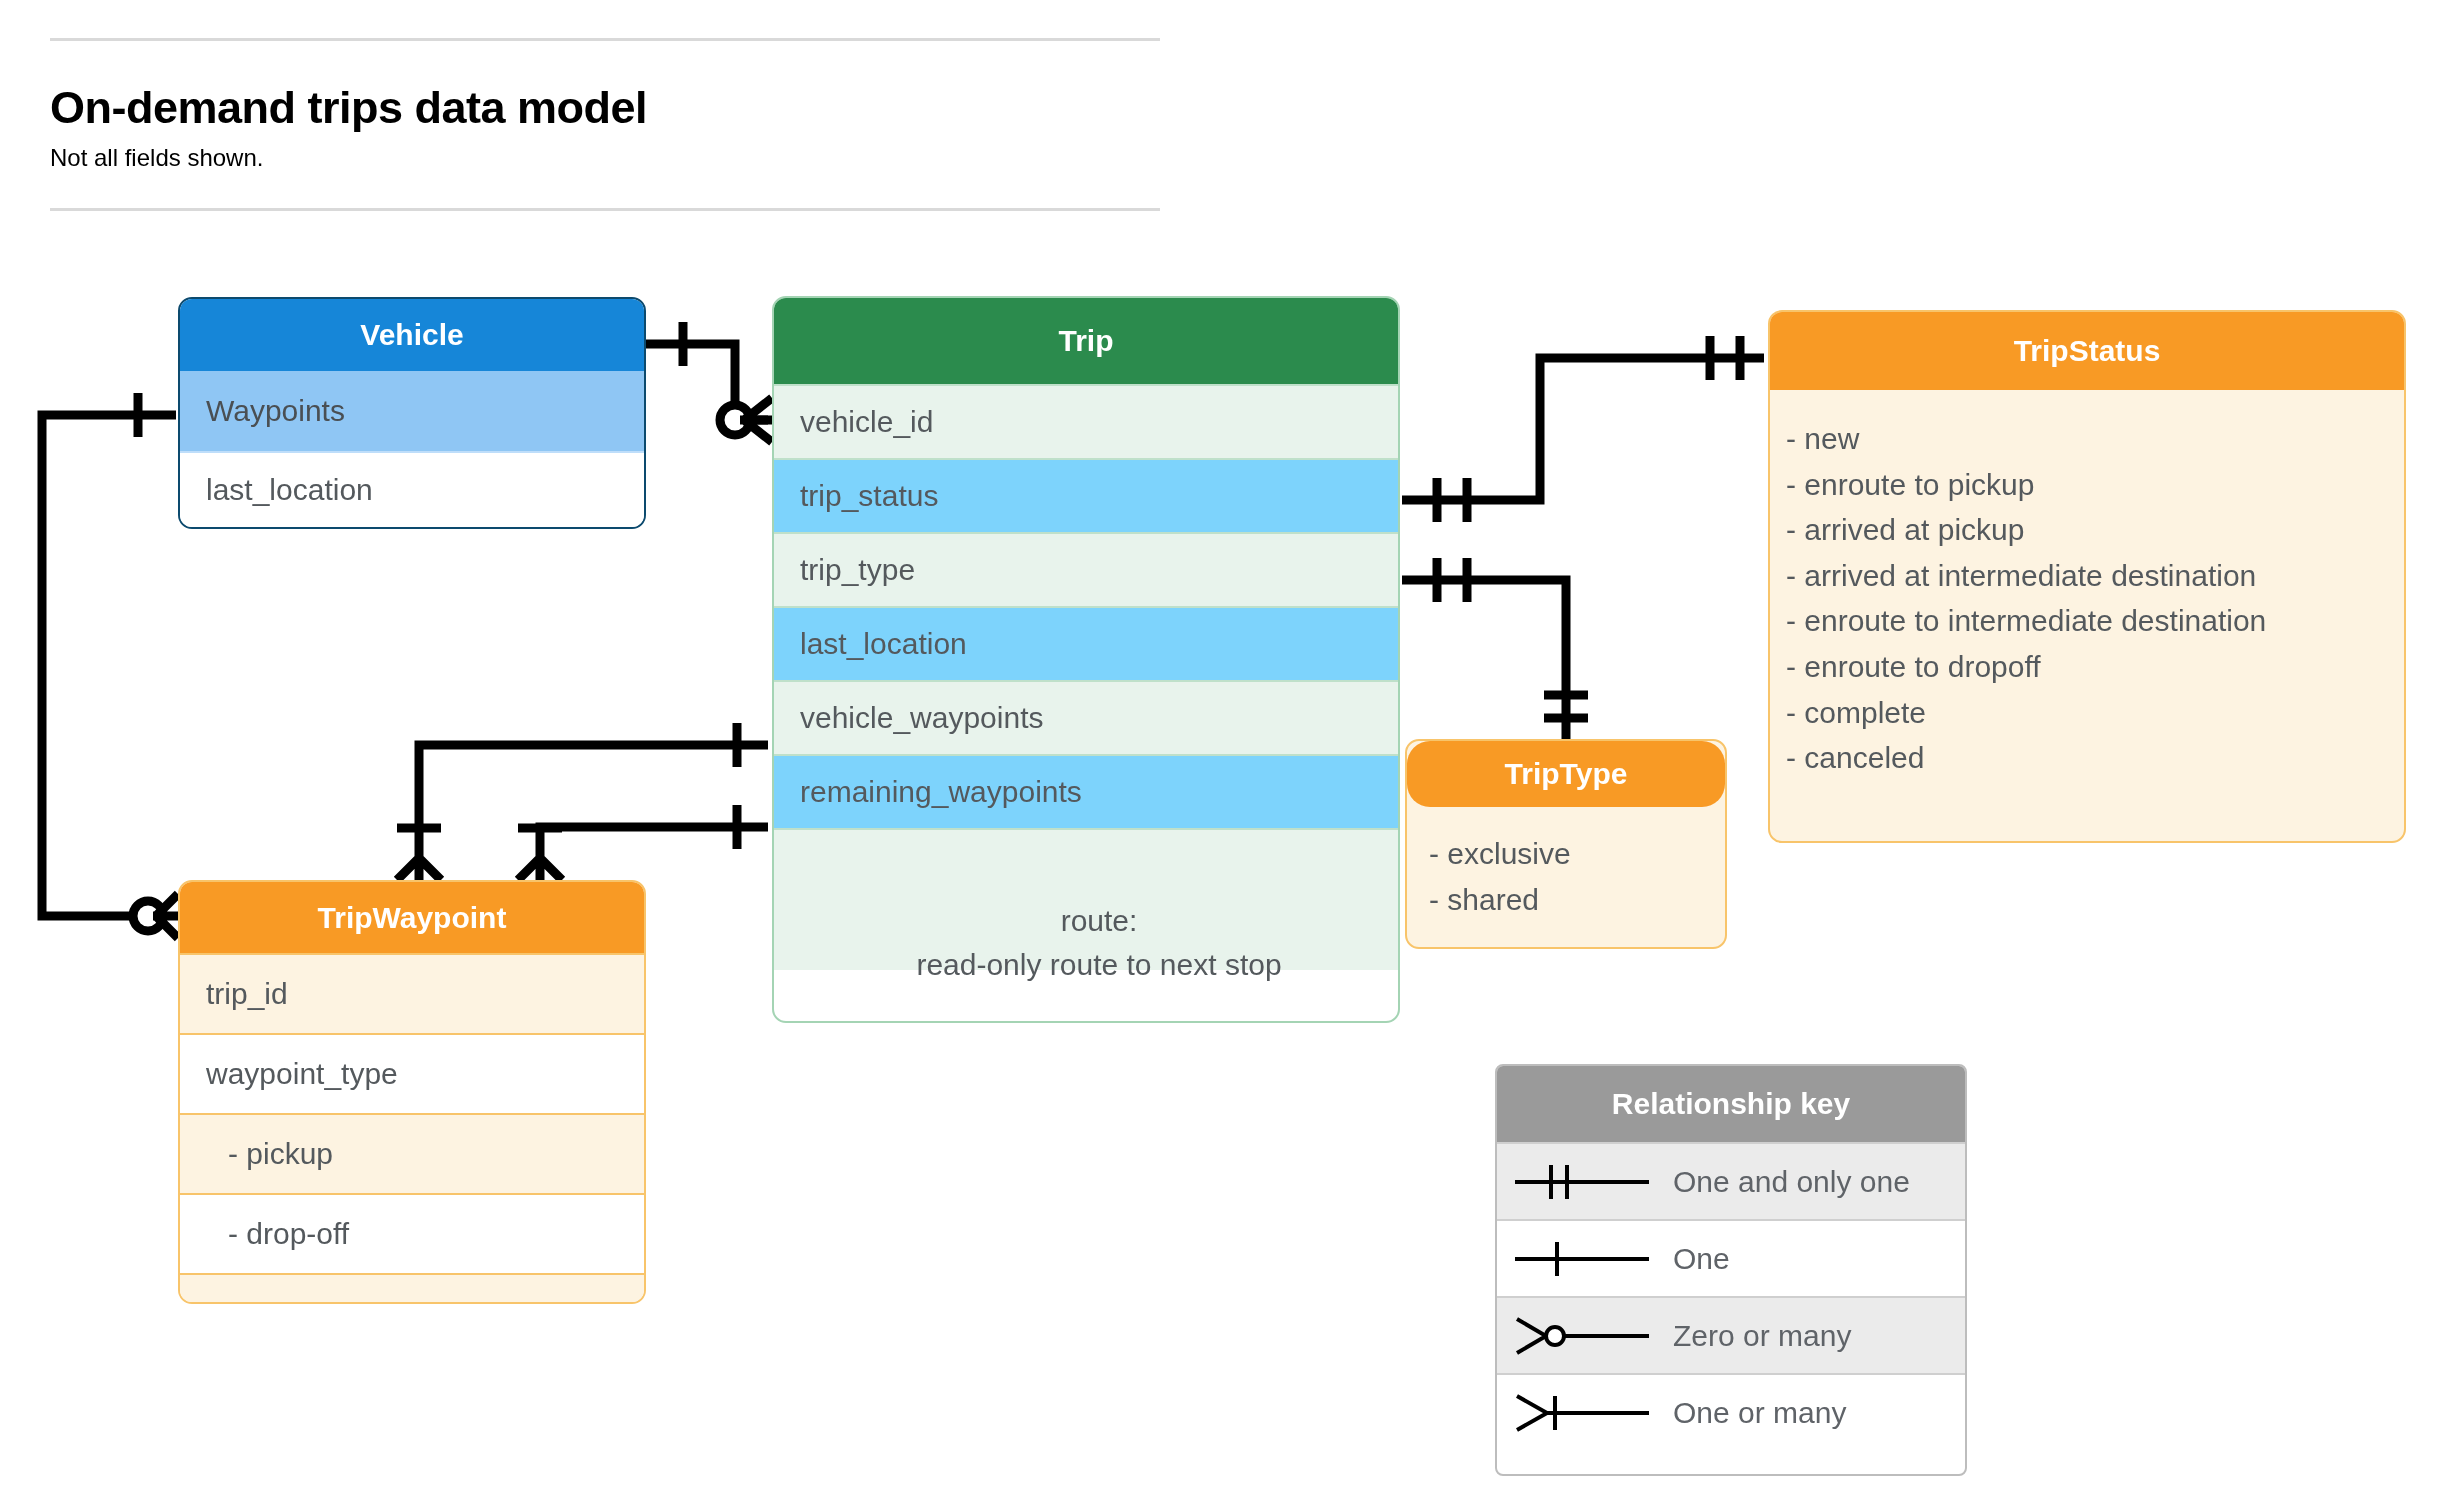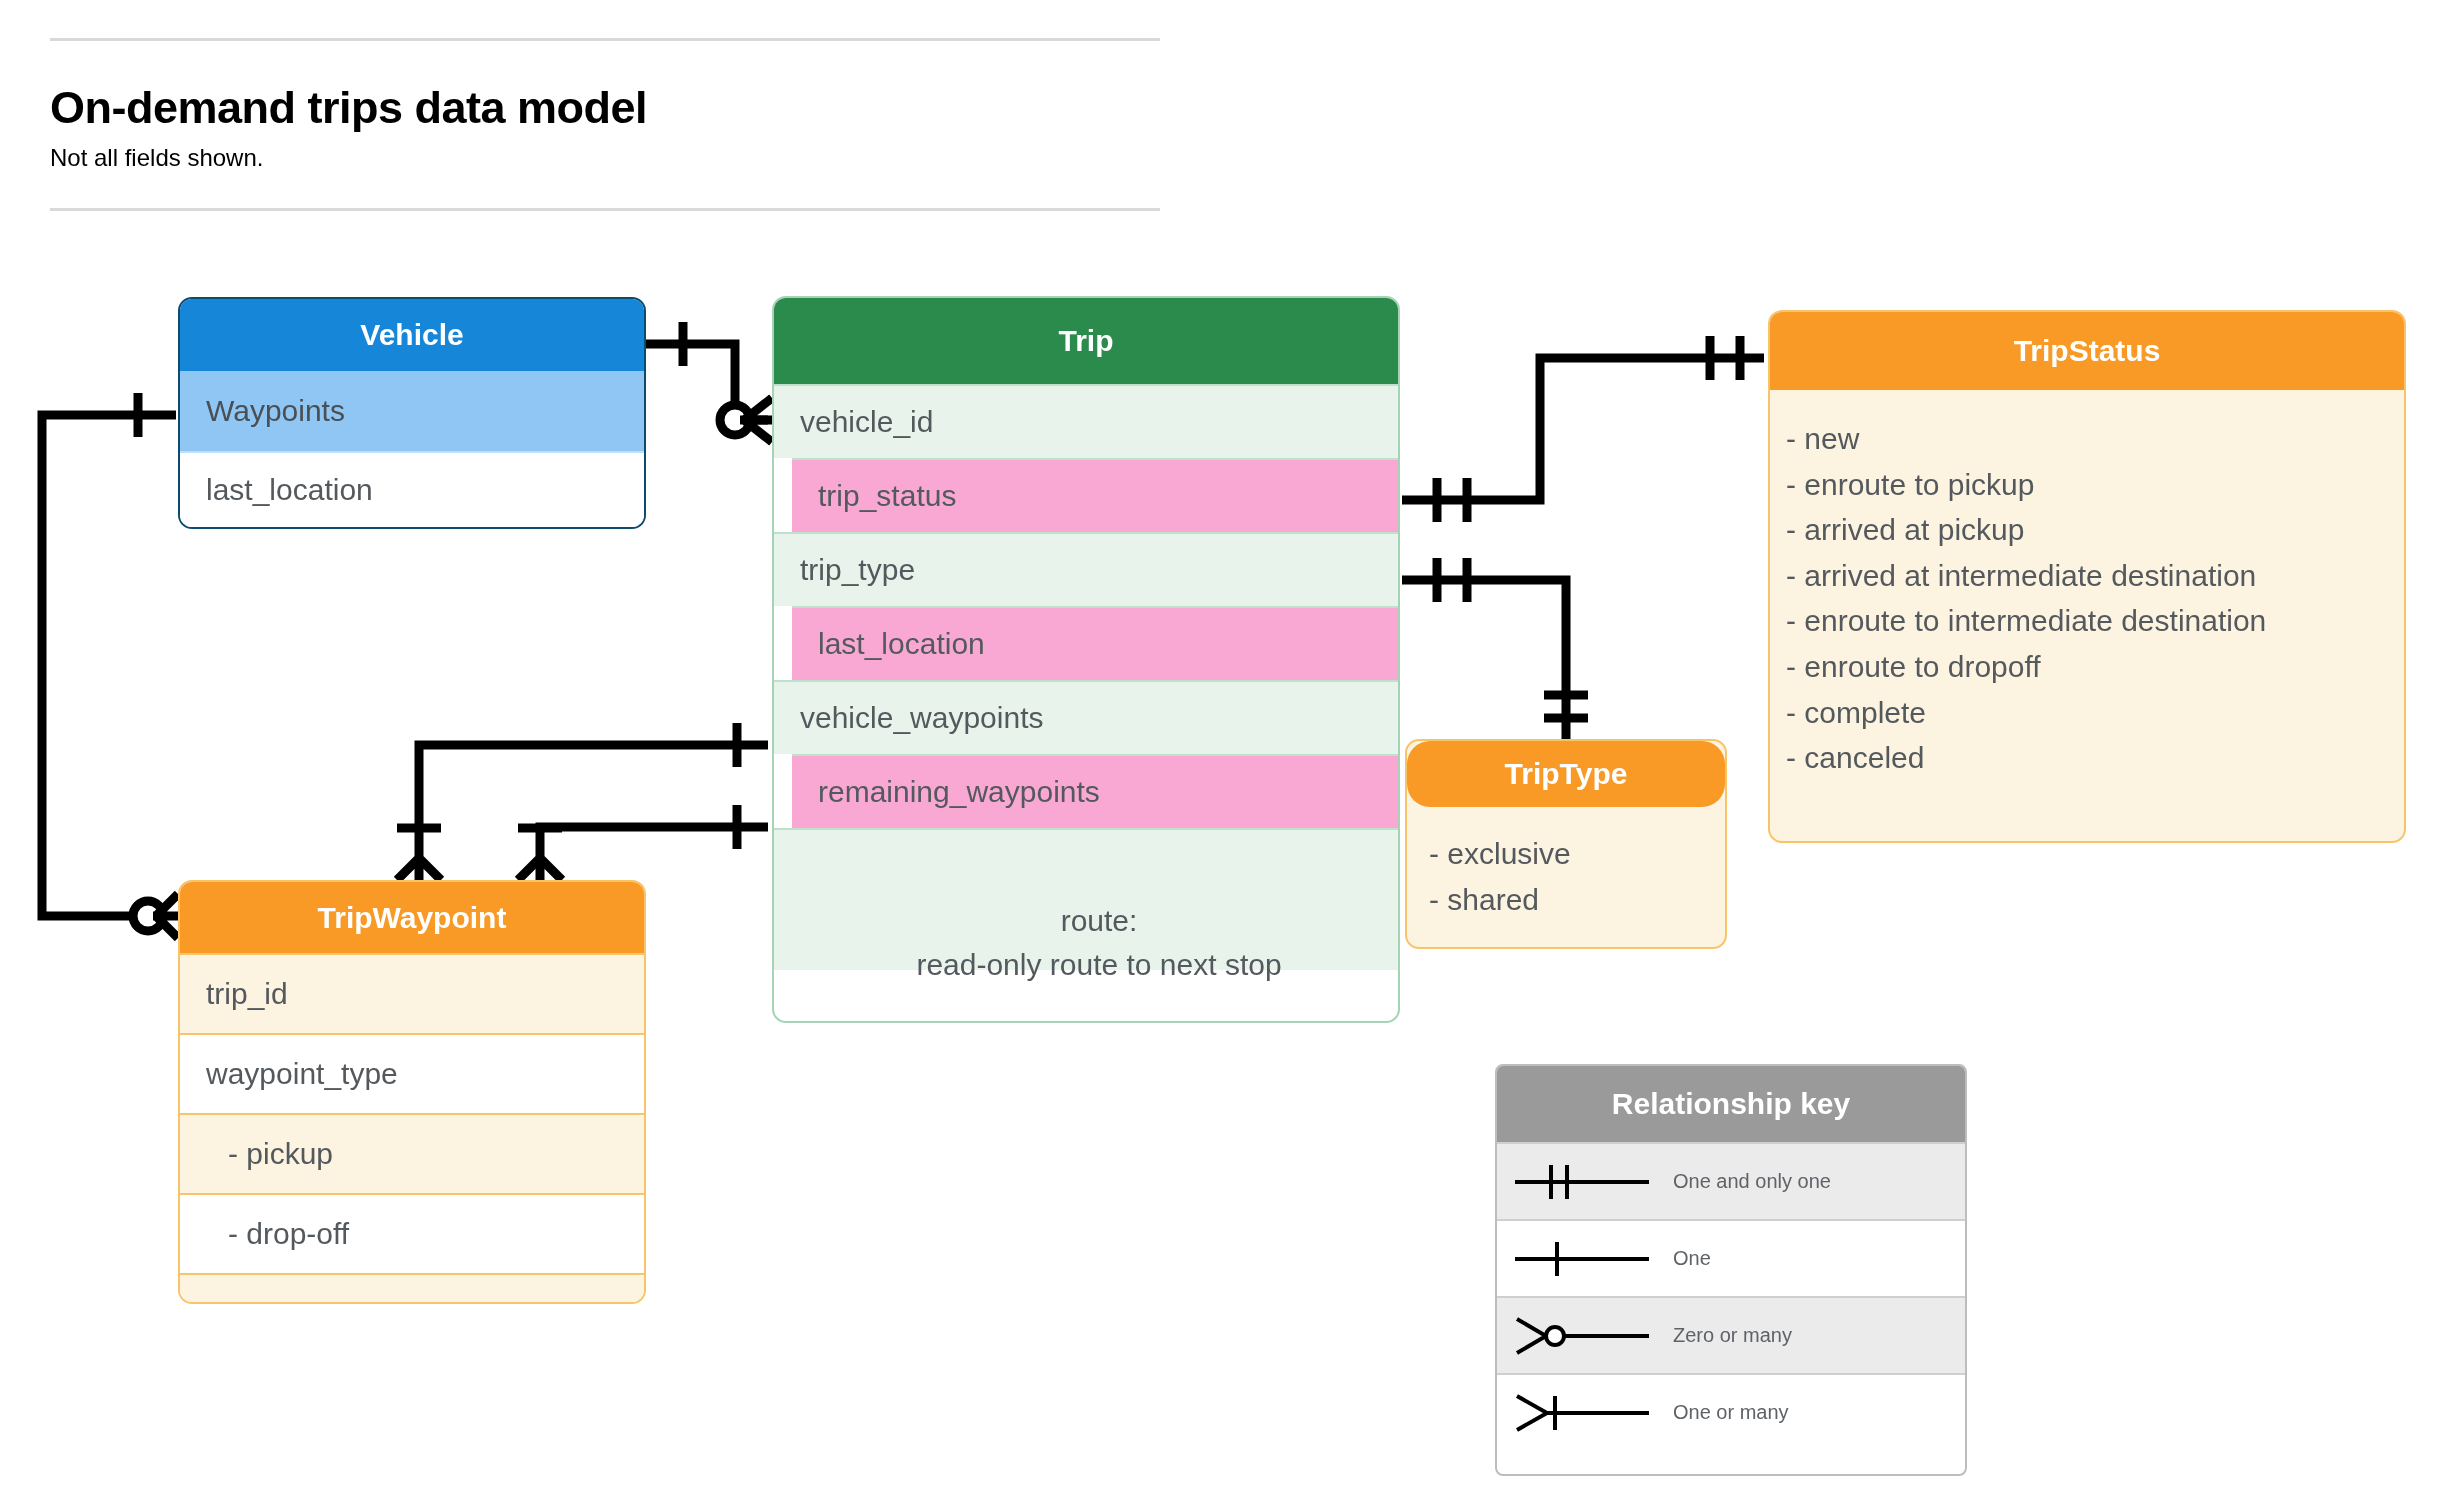--- a/index.html
+++ b/index.html
@@ -112,21 +112,21 @@
   }
   #trip .entity-header {
     background: #2b8b4d;
     height: 86px;
   }
   #trip .entity-row {
     height: 74px;
     border-top: 2px solid #bfe0ca;
   }
   #trip .entity-row.alt { background: #e8f3ec; }
-  #trip .entity-row.plain { background: #f9a8d4; margin-left: 18px; }
+  #trip .entity-row.plain { background: #7dd3fc; }
   #trip .row-route {
     height: 142px;
     align-items: center;
     padding-top: 72px;
     flex-direction: column;
     justify-content: flex-start;
   }
   #trip .row-route .line2 { margin-top: 6px; }
 
   
@@ -225,21 +225,21 @@
   .key-row.light { background: #ffffff; }
   .key-glyph {
     width: 160px;
     flex: 0 0 160px;
     display: flex;
     align-items: center;
     justify-content: flex-start;
     padding-left: 16px;
   }
   .key-label {
-    font-size: 20px;
+    font-size: 30px;
     color: #5f6368;
   }
 
   
   #connectors {
     position: absolute;
     left: 0;
     top: 0;
     width: 2445px;
     height: 1502px;

